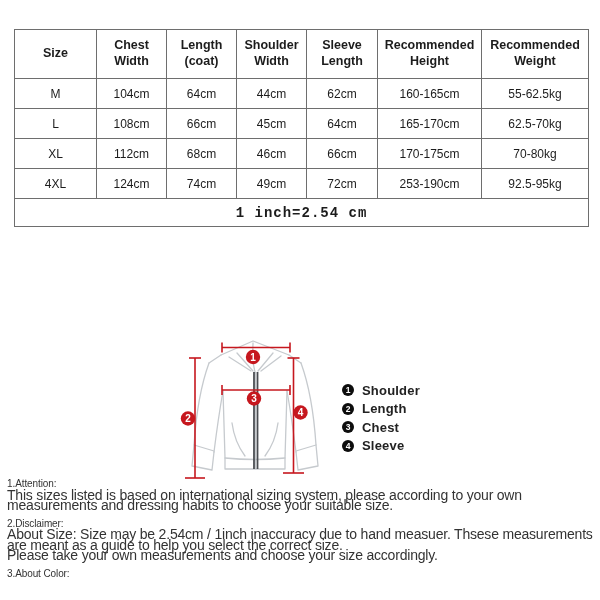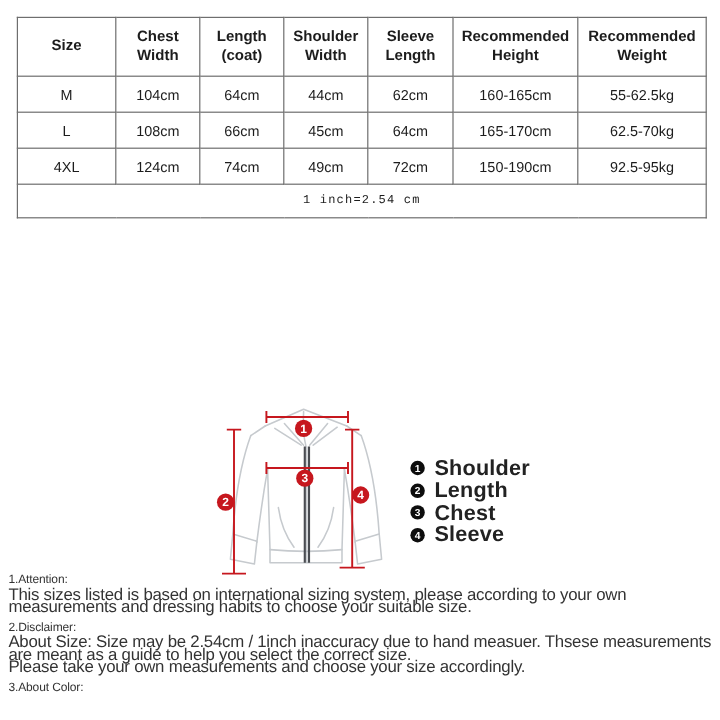--- a/index.html
+++ b/index.html
@@ -3,46 +3,46 @@
 <meta charset="utf-8">
 <style>
   html,body{margin:0;padding:0}
   body{
     width:600px;height:600px;background:#ffffff;position:relative;overflow:hidden;
     font-family:"Liberation Sans",sans-serif;color:#1c1c1c;
   }
 
   
   table.size-table{
-    position:absolute;left:14px;top:14px;width:574px;
+    position:absolute;left:14px;top:29px;width:574px;
     border-collapse:collapse;table-layout:fixed;padding-left:18px;
   }
   .size-table th,.size-table td{
     border:1px solid #6e6e6e;text-align:center;vertical-align:middle;padding:0;
     overflow:hidden;white-space:nowrap;
   }
   .size-table th{height:48px;font-size:12.5px;font-weight:bold;line-height:1.25;white-space:normal}
   .size-table td{height:29px;font-size:12px}
   .size-table tr.note-row td{
     font-family:"Liberation Mono","DejaVu Sans Mono",monospace;
-    font-weight:normal;font-size:10px;letter-spacing:1px;height:27px;
+    font-weight:bold;font-size:14px;letter-spacing:1px;height:27px;
   }
 
   
   svg.diagram{position:absolute;left:165px;top:333px}
 
   
   .legend{position:absolute;left:342px;top:381px;display:flex;flex-direction:column}
   .legend-item{display:flex;align-items:center;height:18.5px;gap:8px}
   .legend-dot{
     width:12px;height:12px;border-radius:50%;background:#0d0d0d;color:#fff;
     display:flex;align-items:center;justify-content:center;
     font-size:8.5px;font-weight:bold;line-height:1;flex:0 0 auto;
   }
-  .legend-label{font-size:18px;font-weight:bold;color:#222;letter-spacing:.2px}
+  .legend-label{font-size:13px;font-weight:bold;color:#222;letter-spacing:.2px}
 
   
   .notes{position:absolute;left:7px;top:479px;width:590px;color:#333}
   .note{margin:0 0 8px 0}
   .note-heading{font-size:10px;line-height:10.5px;letter-spacing:-.1px}
   .note-body{font-size:14px;line-height:10.5px;letter-spacing:-.2px;white-space:pre-line}
 </style>
 </head>
 <body>
 
@@ -80,26 +80,35 @@
     <tr>
       <td>L</td>
       <td>108cm</td>
       <td>66cm</td>
       <td>45cm</td>
       <td>64cm</td>
       <td>165-170cm</td>
       <td>62.5-70kg</td>
     </tr>
     <tr>
+      <td>XL</td>
+      <td>112cm</td>
+      <td>68cm</td>
+      <td>46cm</td>
+      <td>66cm</td>
+      <td>170-175cm</td>
+      <td>70-80kg</td>
+    </tr>
+    <tr>
       <td>4XL</td>
       <td>124cm</td>
       <td>74cm</td>
       <td>49cm</td>
       <td>72cm</td>
-      <td>150-190cm</td>
+      <td>253-190cm</td>
       <td>92.5-95kg</td>
     </tr>
     <tr class="note-row">
       <td colspan="7">1 inch=2.54 cm</td>
     </tr>
   </tbody>
 </table>
 
 <svg class="diagram" width="165" height="156" viewBox="0 0 165 156">
 

